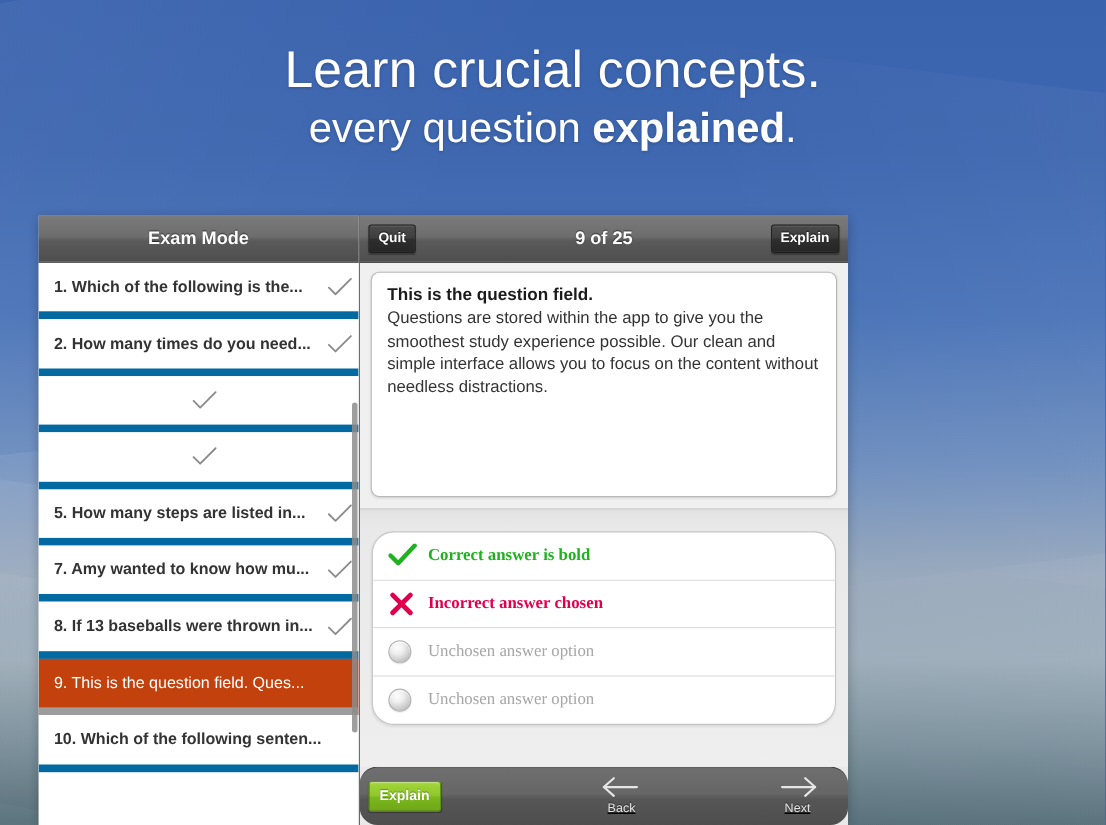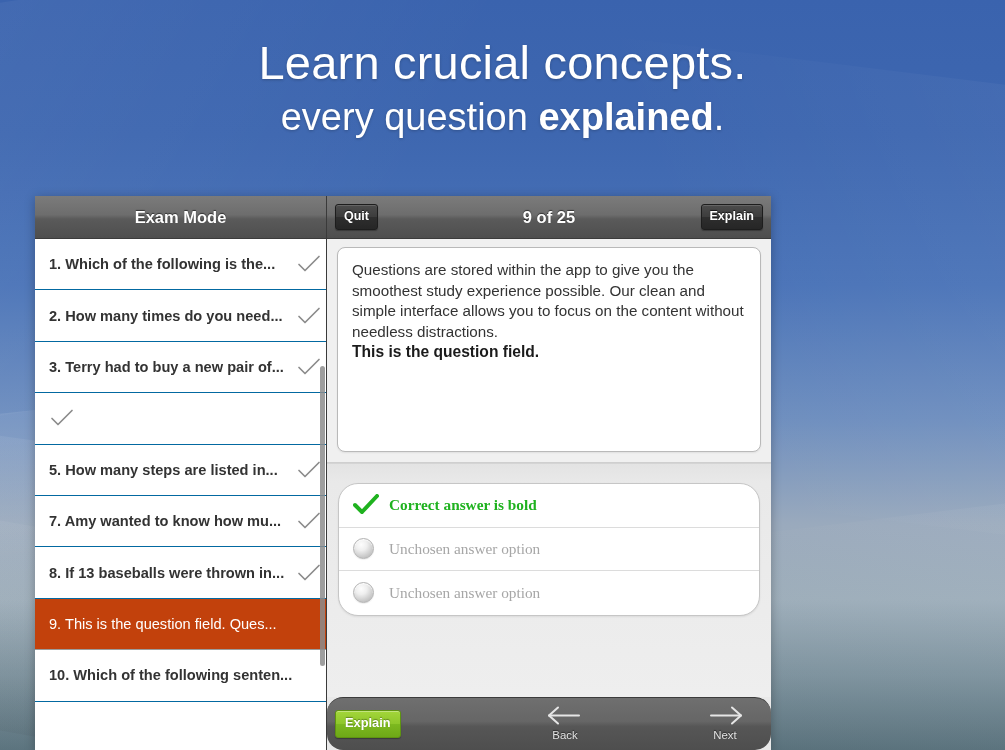--- a/index.html
+++ b/index.html
@@ -95,22 +95,23 @@
     color:#fff; font-size:16.5px; font-weight:700;
     display:flex; align-items:center; justify-content:center;
     text-shadow:0 -1px 1px rgba(0,0,0,.55);
     border-bottom:1px solid #3b3b3b;
   }
   #question-list { flex:1; overflow:hidden; position:relative; background:#fff; }
   .q-item {
     height:51.4px;
     display:flex; align-items:center;
     padding:0 4px 0 14px;
-    border-bottom:1px solid #0369a1;
+    border-bottom:7px solid #0369a1;
     background:#fff;
+    justify-content:center;
   }
   .q-item .q-label {
     flex:1; font-size:14.6px; font-weight:700; color:#333;
     white-space:nowrap; overflow:hidden;
   }
   .q-item.selected { background:#c2410c; border-bottom-color:#9c9c9c; }
   .q-item.selected .q-label { color:#fff; font-weight:400; }
   .q-check { width:26px; flex:0 0 26px; display:flex; align-items:center; justify-content:center; }
   .q-check svg { display:block; }
   .q-check.hidden { visibility:hidden; }
@@ -222,21 +223,21 @@
     border-radius:3px;
     color:#fff; font-size:12.8px; font-weight:700;
     padding:6px 9px 7px;
     text-shadow:0 -1px 1px rgba(0,0,0,.35);
     box-shadow: inset 0 1px 0 rgba(255,255,255,.35), 0 1px 1px rgba(0,0,0,.3);
     cursor:pointer; line-height:1;
   }
   .navbtn {
     position:absolute; top:4px;
     display:flex; flex-direction:column; align-items:center;
-    cursor:pointer; width:70px;
+    cursor:pointer; width:70px;text-decoration:underline;
   }
   .navbtn svg { display:block; }
   .navbtn .navlabel {
     color:#e2e2e2; font-size:11.4px; margin-top:0px;
     text-shadow:0 -1px 1px rgba(0,0,0,.55);
   }
   #back-btn { left:203px; }
   #next-btn { left:363px; }
 </style>
 </head>
@@ -271,21 +272,20 @@
         </div>
         <div class="q-item">
           <div class="q-label">2. How many times do you need...</div>
           <div class="q-check">
             <svg width="24" height="20" viewBox="0 0 24 20">
               <path d="M2 10.5 L8 16.5 L22 2.5" stroke="#8c8c8c" stroke-width="1.7" fill="none" stroke-linecap="round" stroke-linejoin="round"></path>
             </svg>
           </div>
         </div>
         <div class="q-item">
-          <div class="q-label">3. Terry had to buy a new pair of...</div>
           <div class="q-check">
             <svg width="24" height="20" viewBox="0 0 24 20">
               <path d="M2 10.5 L8 16.5 L22 2.5" stroke="#8c8c8c" stroke-width="1.7" fill="none" stroke-linecap="round" stroke-linejoin="round"></path>
             </svg>
           </div>
         </div>
         <div class="q-item">
           <div class="q-check">
             <svg width="24" height="20" viewBox="0 0 24 20">
               <path d="M2 10.5 L8 16.5 L22 2.5" stroke="#8c8c8c" stroke-width="1.7" fill="none" stroke-linecap="round" stroke-linejoin="round"></path>
@@ -339,34 +339,42 @@
   <div id="main">
 
     <div id="topbar">
       <button class="darkbtn">Quit</button>
       <div class="counter">9 of 25</div>
       <button class="darkbtn">Explain</button>
     </div>
 
     <div id="question-area">
       <div id="question-card">
+        <div id="question-title">This is the question field.</div>
         <div id="question-body">Questions are stored within the app to give you the smoothest study experience possible. Our clean and simple interface allows you to focus on the content without needless distractions.</div>
-        <div id="question-title">This is the question field.</div>
       </div>
     </div>
 
     <div id="answer-area">
       <div id="answer-card">
           <div class="a-row correct">
             <div class="a-icon">
               <svg width="26" height="22" viewBox="0 0 26 22">
                 <path d="M2 11 L9 18 L24 2" stroke="#1fb21f" stroke-width="4" fill="none" stroke-linecap="round" stroke-linejoin="round"></path>
               </svg>
             </div>
             <div class="a-text">Correct answer is bold</div>
+          </div>
+          <div class="a-row incorrect">
+            <div class="a-icon">
+              <svg width="24" height="22" viewBox="0 0 24 22">
+                <path d="M4 3 L20 19 M20 3 L4 19" stroke="#e0004d" stroke-width="4.4" fill="none" stroke-linecap="round"></path>
+              </svg>
+            </div>
+            <div class="a-text">Incorrect answer chosen</div>
           </div>
           <div class="a-row unchosen">
             <div class="a-icon">
               <div class="radio"></div>
             </div>
             <div class="a-text">Unchosen answer option</div>
           </div>
           <div class="a-row unchosen">
             <div class="a-icon">
               <div class="radio"></div>

